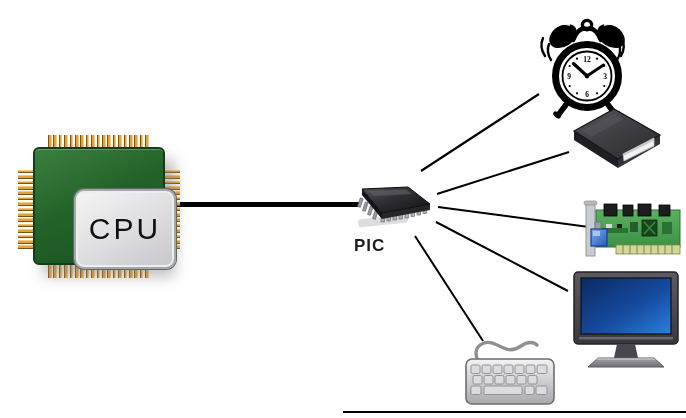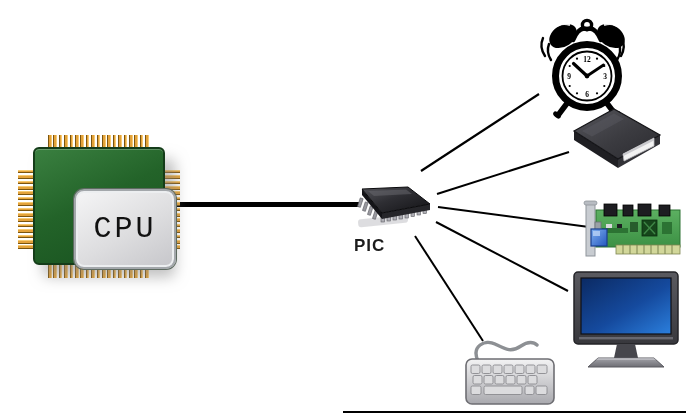--- a/index.html
+++ b/index.html
@@ -23,21 +23,21 @@
     background:repeating-linear-gradient(90deg,#7a5510 0 1px,#e3a23a 1px 2.6px,#f7cb73 2.6px 3.6px,rgba(0,0,0,0) 3.6px 5.4px);}
   .pins-left{left:10px;top:43px;width:16px;height:81px;
     background:repeating-linear-gradient(0deg,#7a5510 0 1px,#e3a23a 1px 2.6px,#f7cb73 2.6px 3.6px,rgba(0,0,0,0) 3.6px 5.4px);}
   .pins-right{left:156px;top:43px;width:16px;height:81px;
     background:repeating-linear-gradient(0deg,#7a5510 0 1px,#e3a23a 1px 2.6px,#f7cb73 2.6px 3.6px,rgba(0,0,0,0) 3.6px 5.4px);}
   .cpu-core{
     position:absolute;left:39px;top:40px;width:102px;height:80px;border-radius:10px;
     background:linear-gradient(150deg,#f5f5f6 0%,#dddddf 55%,#c6c6ca 100%);
     border:2px solid #a3a7ab;box-sizing:border-box;
     box-shadow:inset 0 0 0 2px #eceef0, 0 0 0 1px #5d6a60;
-    display:flex;align-items:center;justify-content:center;font-family:Liberation Mono, monospace;
+    display:flex;align-items:center;justify-content:center;
   }
   .cpu-label{font-size:30px;letter-spacing:3px;color:#111;font-weight:400;}
 
   
   .pic-label{position:absolute;left:354px;top:236px;font-size:17px;font-weight:700;
     letter-spacing:1px;color:#1c1c1c;}
 
   
   .pic-chip{left:346px;top:179px;}
   .clock{left:537px;top:16px;}

